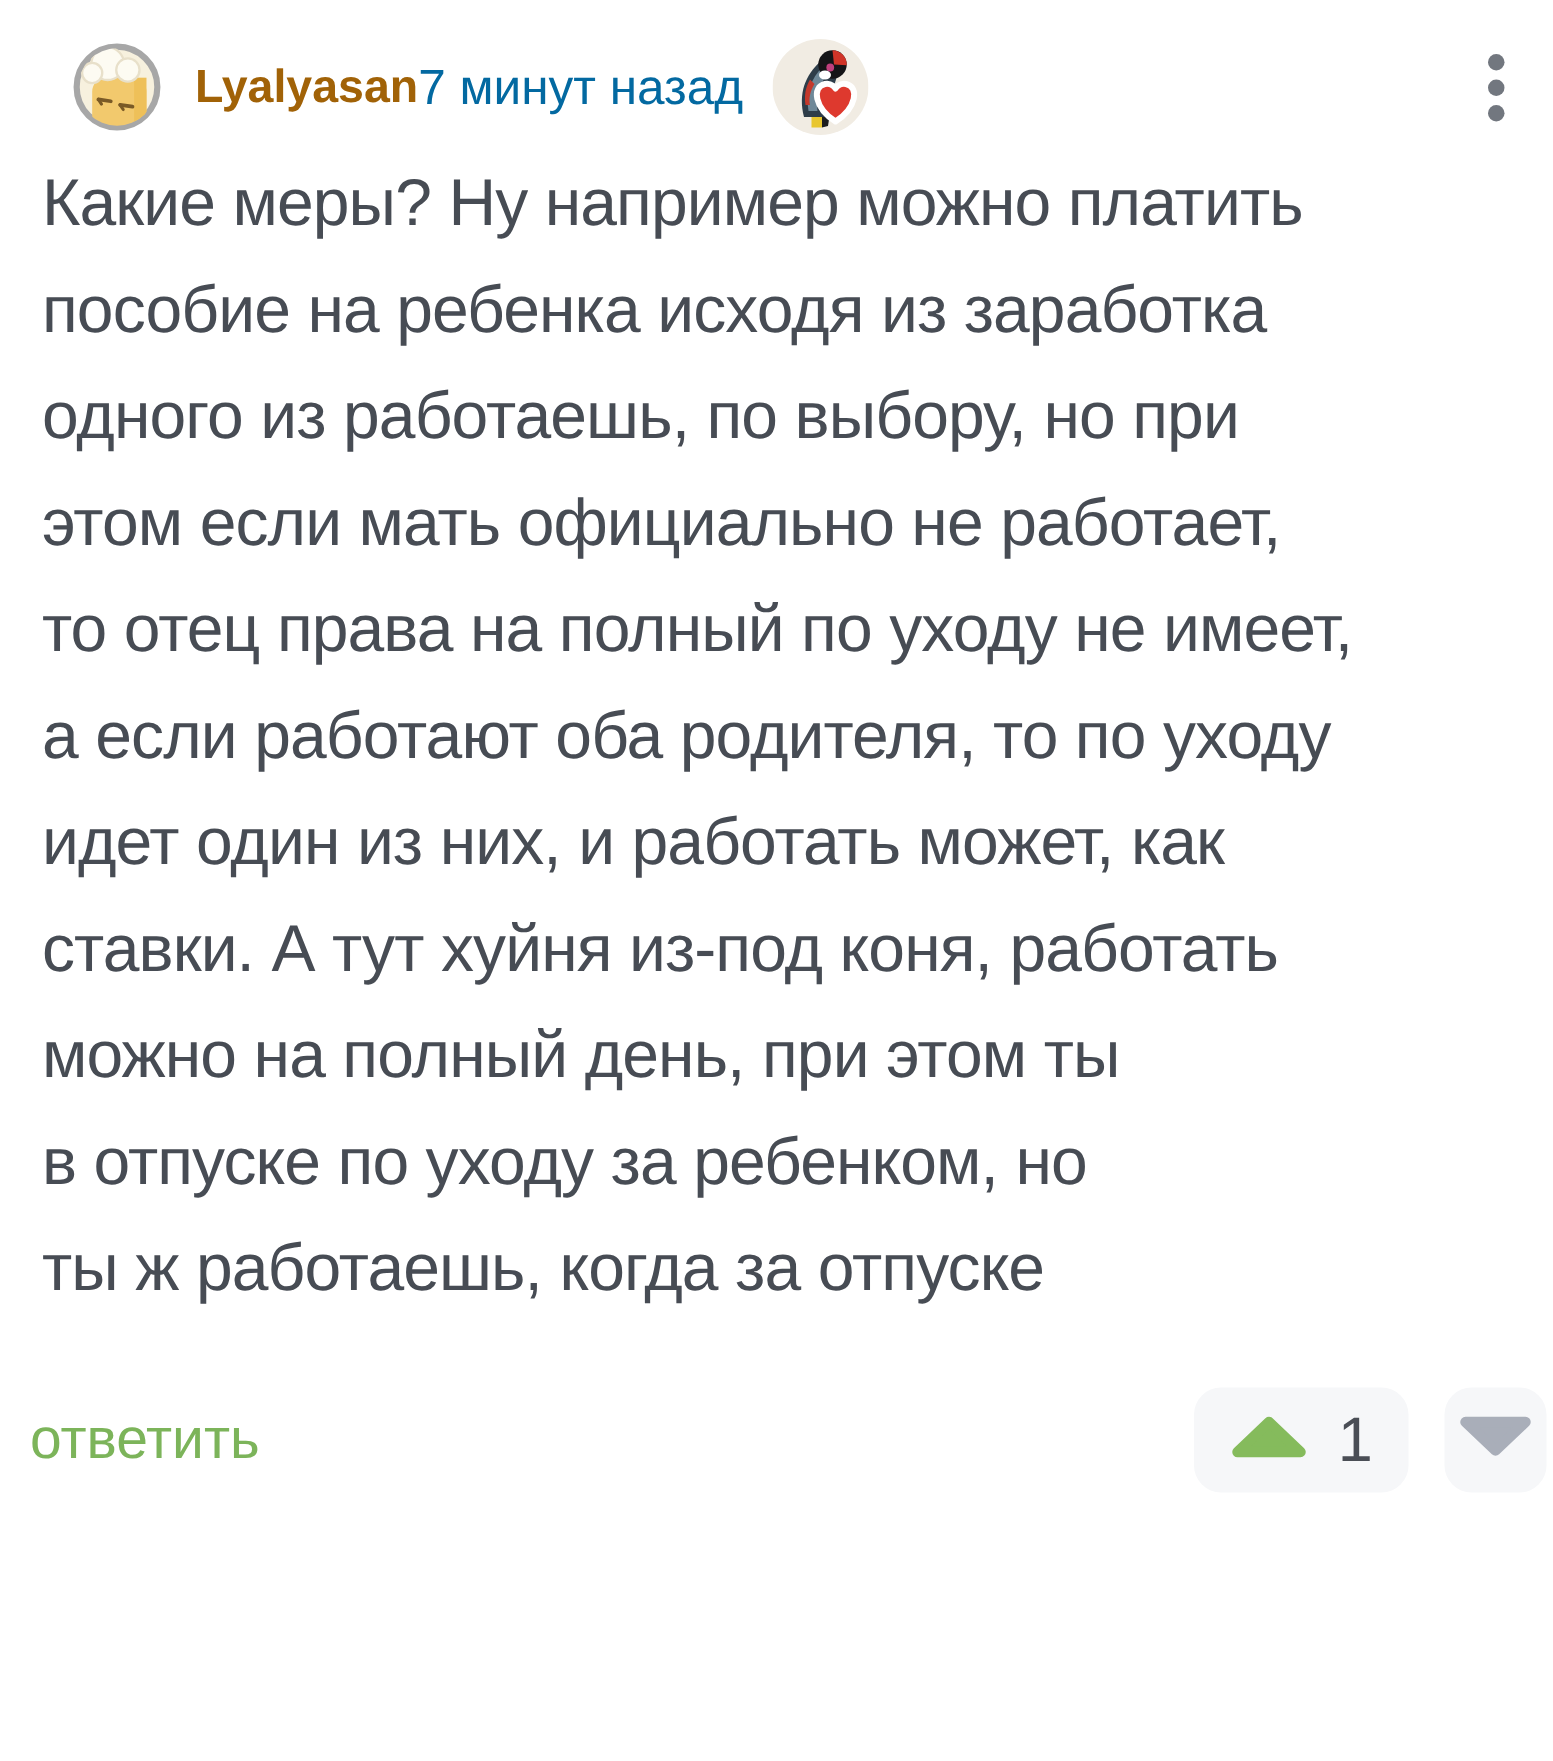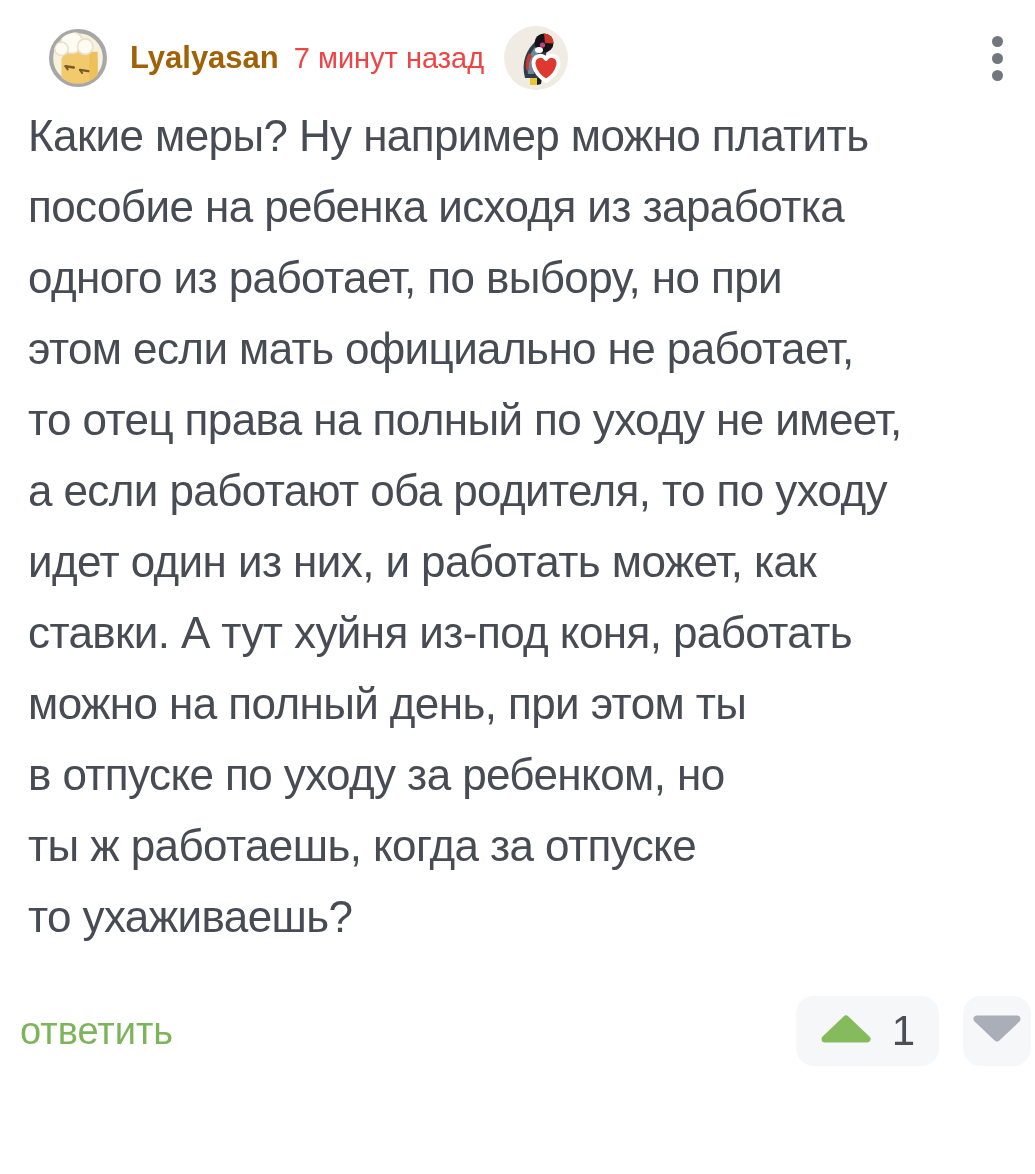--- a/index.html
+++ b/index.html
@@ -18,23 +18,22 @@
   }
   .avatar { width: 60px; height: 60px; flex: 0 0 auto; }
   .author {
     margin-left: 22px;
     font-size: 31px;
     font-weight: bold;
     color: #a16207;
     white-space: nowrap;
   }
   .time {
-    margin-left: 15px;
-    font-size: 29px;
-    color: #ef4444;
+    font-size: 33px;
+    color: #0369a1;
     white-space: nowrap;
   }
   .badge { margin-left: 20px; width: 64px; height: 64px; flex: 0 0 auto; }
   .spacer { flex: 1; }
   .kebab {
     display: flex;
     flex-direction: column;
     gap: 6px;
     padding: 4px 2px;
     cursor: pointer;
@@ -140,30 +139,29 @@
     <div class="kebab">
       <div class="dot"></div>
       <div class="dot"></div>
       <div class="dot"></div>
     </div>
   </div>
 
   <div class="body-text">
       <div class="line">Какие меры? Ну например можно платить</div>
       <div class="line">пособие на ребенка исходя из заработка</div>
-      <div class="line">одного из работает, по выбору, но при</div>
+      <div class="line">одного из работаешь, по выбору, но при</div>
       <div class="line">этом если мать официально не работает,</div>
       <div class="line">то отец права на полный по уходу не имеет,</div>
       <div class="line">а если работают оба родителя, то по уходу</div>
       <div class="line">идет один из них, и работать может, как</div>
       <div class="line">ставки. А тут хуйня из-под коня, работать</div>
       <div class="line">можно на полный день, при этом ты</div>
       <div class="line">в отпуске по уходу за ребенком, но</div>
       <div class="line">ты ж работаешь, когда за отпуске</div>
-      <div class="line">то ухаживаешь?</div>
     </div>
 
   <div class="footer">
     <span class="reply">ответить</span>
     <div class="votes">
       <div class="vote-btn up">
         <span>
           <svg width="52" height="30" viewBox="0 0 52 30">
             <polygon points="26,5 47,25 5,25" fill="#85bb5c" stroke="#85bb5c" stroke-width="7" stroke-linejoin="round"></polygon>
           </svg>

